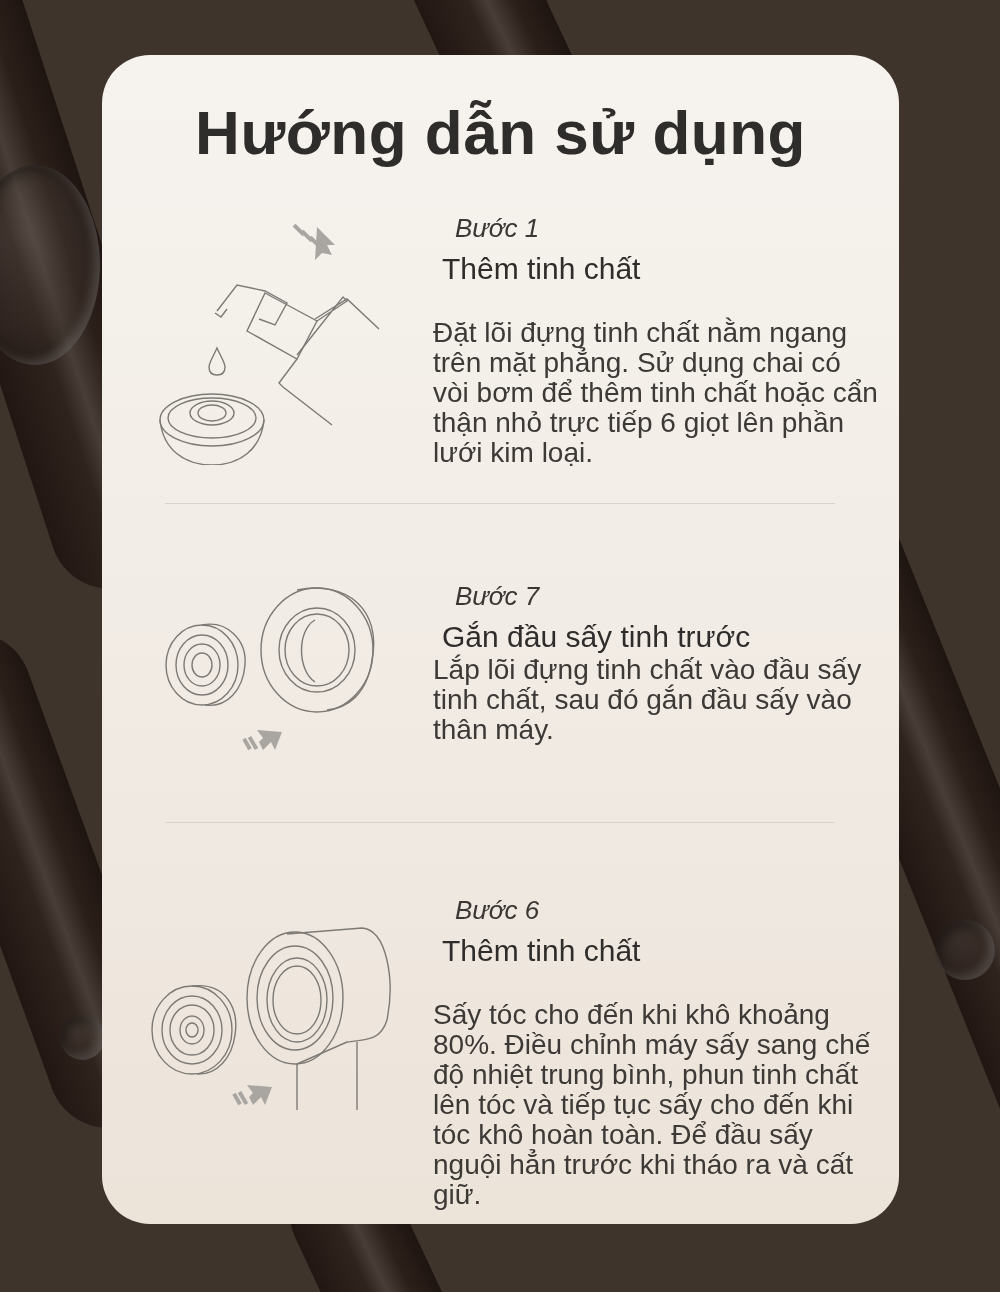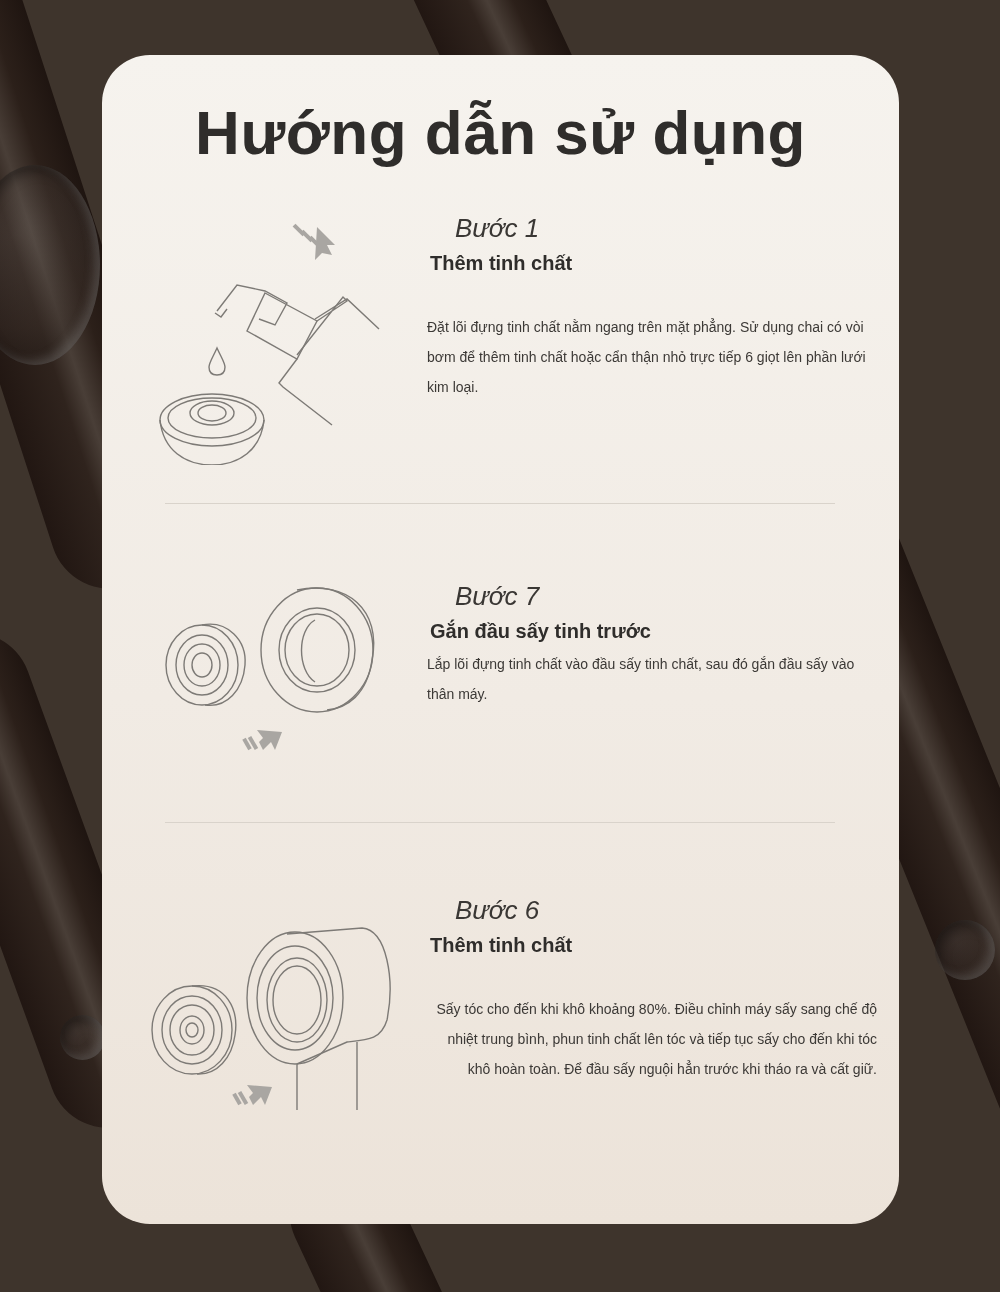--- a/index.html
+++ b/index.html
@@ -29,26 +29,26 @@
       font-size: 62px; font-weight: 700; color: #2f2d2b; letter-spacing: 0.5px;
       margin: 0;
     }
     .step { position: absolute; left: 0; width: 797px; }
     .illus { position: absolute; left: 45px; }
     .step-label {
       position: absolute; left: 341px; font-size: 26px; font-style: italic;
       color: #3a3734; margin: 12px; font-weight: 400;
     }
     .step-heading {
-      position: absolute; left: 328px; font-size: 20px; font-weight: 700;
+      position: absolute; left: 340px; font-size: 30px; font-weight: 400;
       color: #2f2d2b; margin: 0;
     }
     .step-desc {
-      position: absolute; left: 321px; width: 450px; font-size: 14px;
-      line-height: 30px; color: #3c3936; margin: 4px;
+      position: absolute; left: 321px; width: 450px; font-size: 28px;
+      line-height: 30px; color: #3c3936; margin: 10px;
     }
     .divider {
       position: absolute; left: 63px; width: 670px; height: 1px; background: #d9d3cb;
     }
     svg .ln { fill: none; stroke: #7d7a76; stroke-width: 1.4; }
     svg .arrow { fill: #a9a6a2; }
   </style>
 </head>
 <body>
 
@@ -152,15 +152,15 @@
 
         <g>
           <polygon class="arrow" points="100,165 125,167 118,185 114,177 106,185 102,177 106,173"></polygon>
           <rect class="arrow" x="88" y="173" width="4" height="12" transform="rotate(-30 90 179)"></rect>
           <rect class="arrow" x="94" y="171" width="4" height="14" transform="rotate(-30 96 178)"></rect>
         </g>
       </svg>
     </div>
     <p class="step-label" style="top:828px;">Bước 6</p>
     <h2 class="step-heading" style="top:879px;">Thêm tinh chất</h2>
-    <p class="step-desc" style="top:935px;text-align:right;">Sấy tóc cho đến khi khô khoảng 80%. Điều chỉnh máy sấy sang chế độ nhiệt trung bình, phun tinh chất lên tóc và tiếp tục sấy cho đến khi tóc khô hoàn toàn. Để đầu sấy nguội hẳn trước khi tháo ra và cất giữ.</p>
+    <p class="step-desc" style="top:935px;">Sấy tóc cho đến khi khô khoảng 80%. Điều chỉnh máy sấy sang chế độ nhiệt trung bình, phun tinh chất lên tóc và tiếp tục sấy cho đến khi tóc khô hoàn toàn. Để đầu sấy nguội hẳn trước khi tháo ra và cất giữ.</p>
   </div>
 </div>
 
 </body></html>

